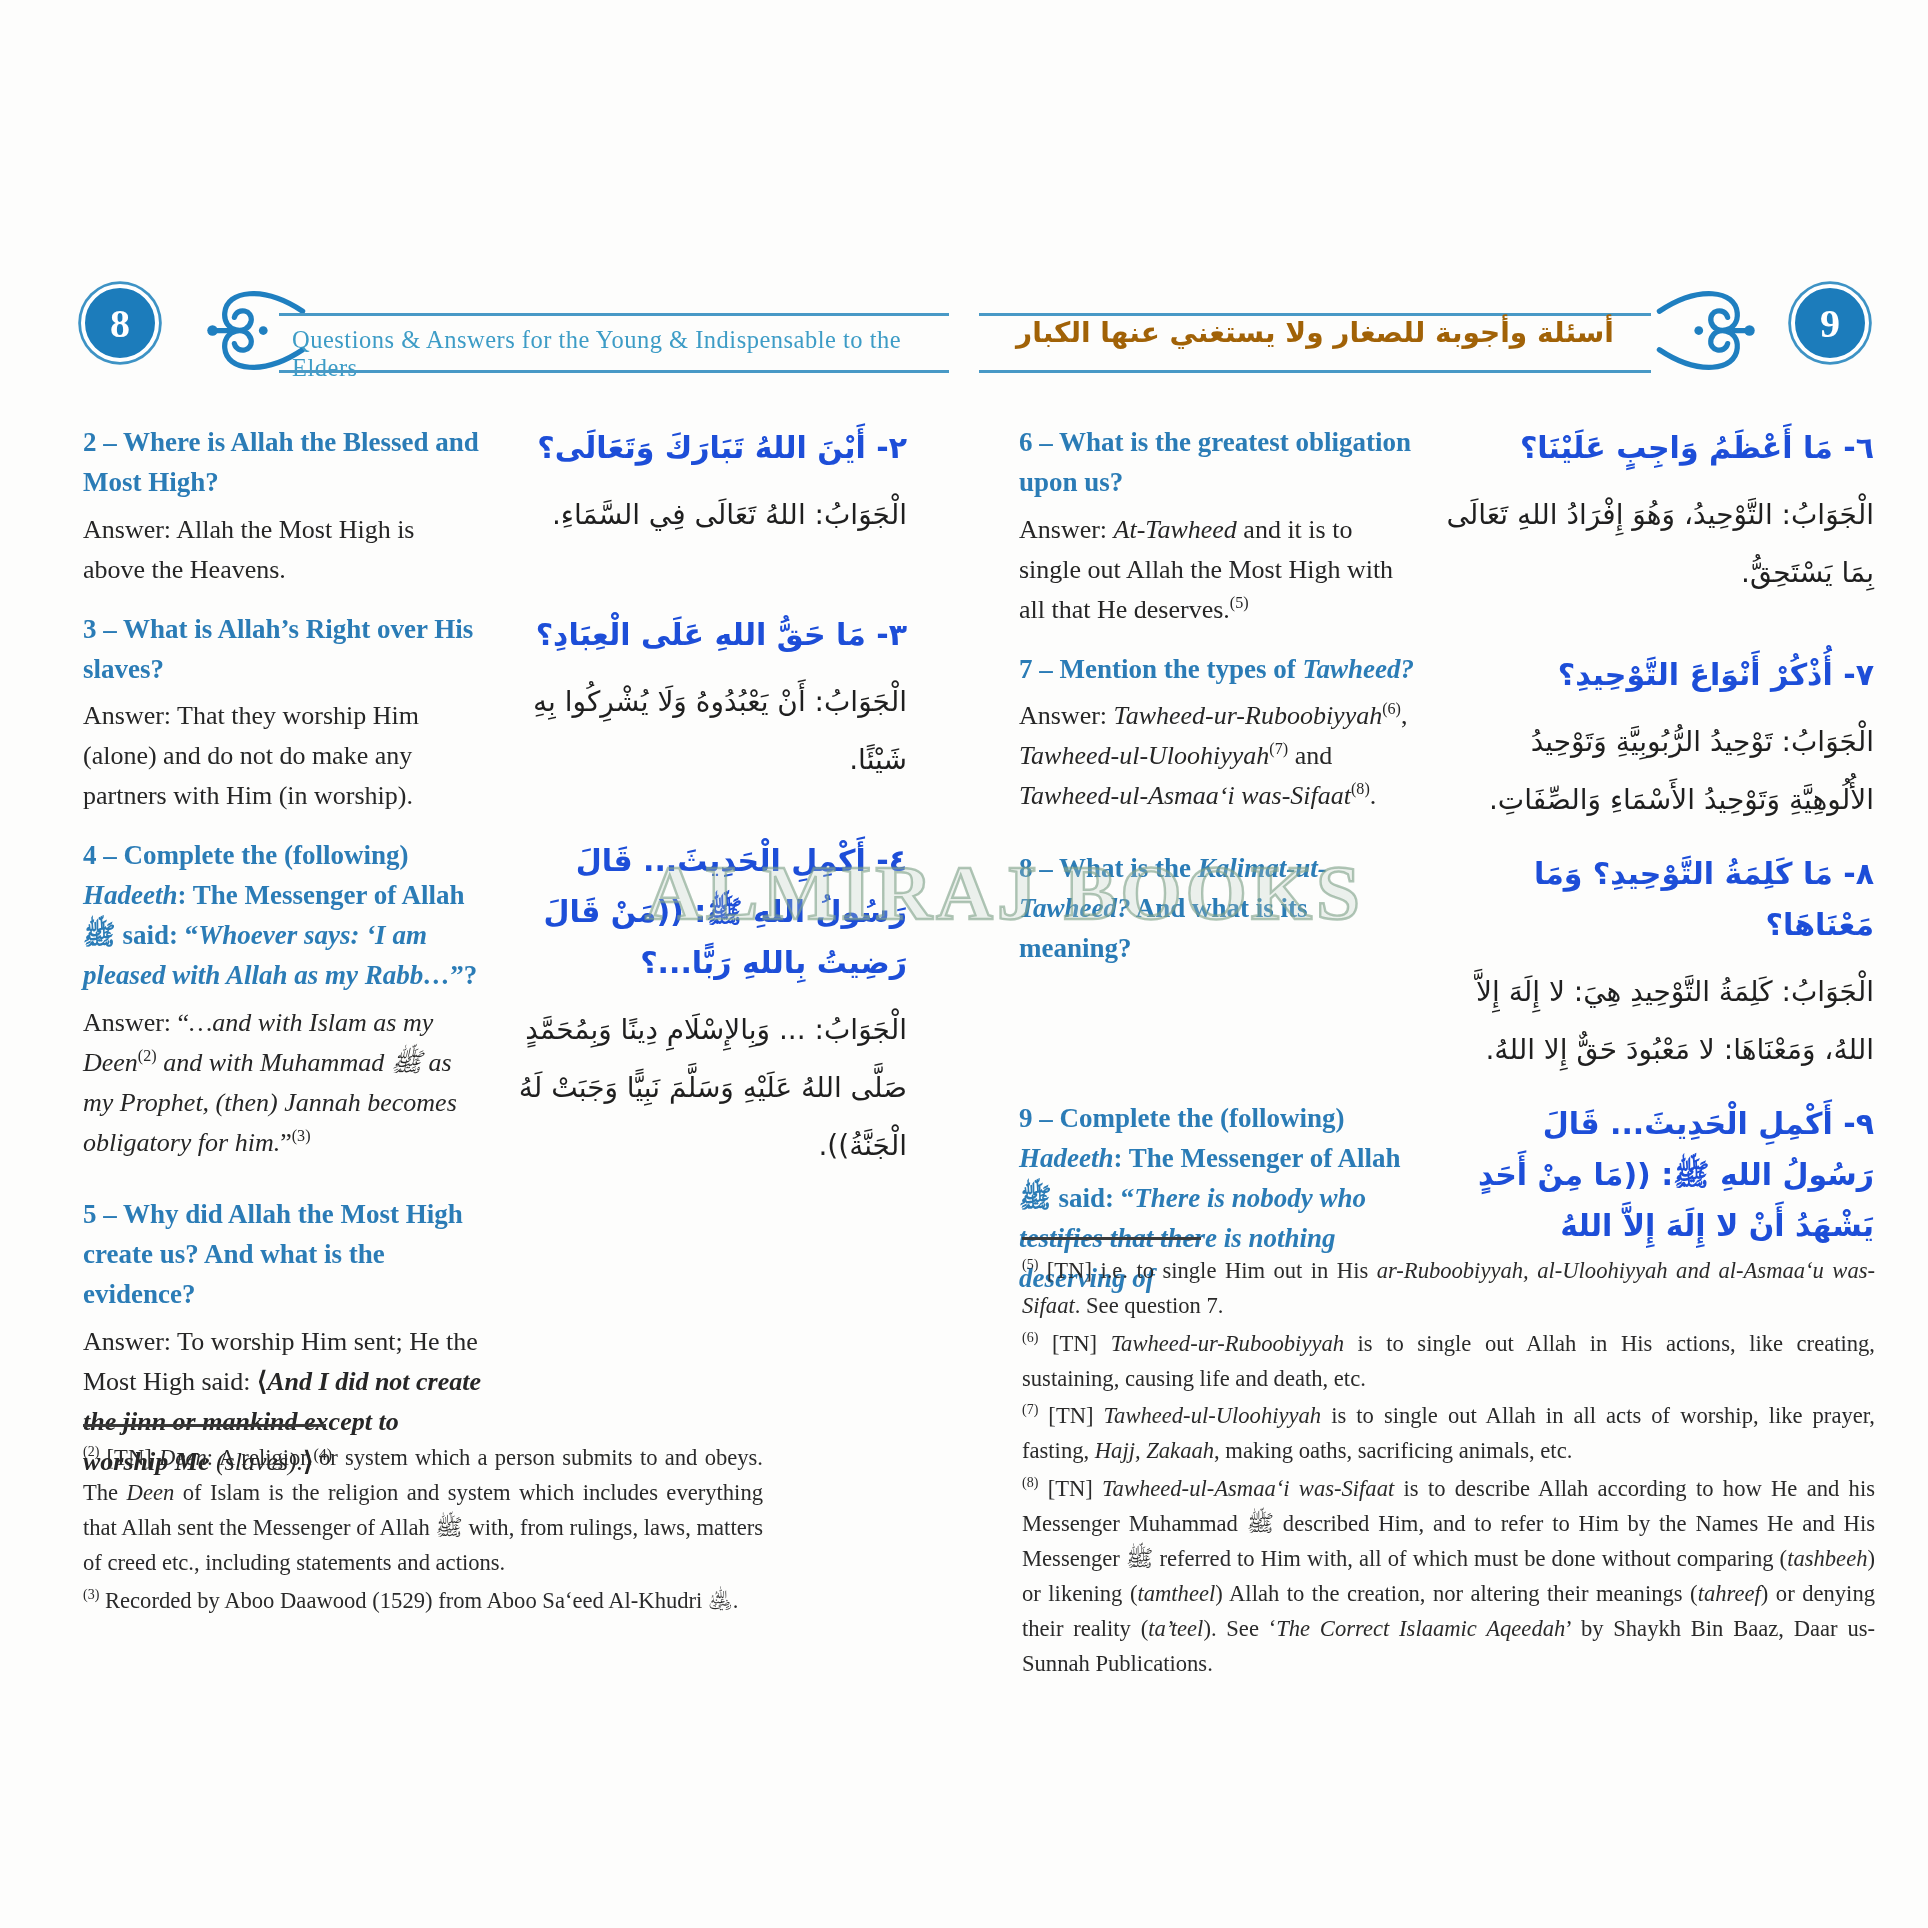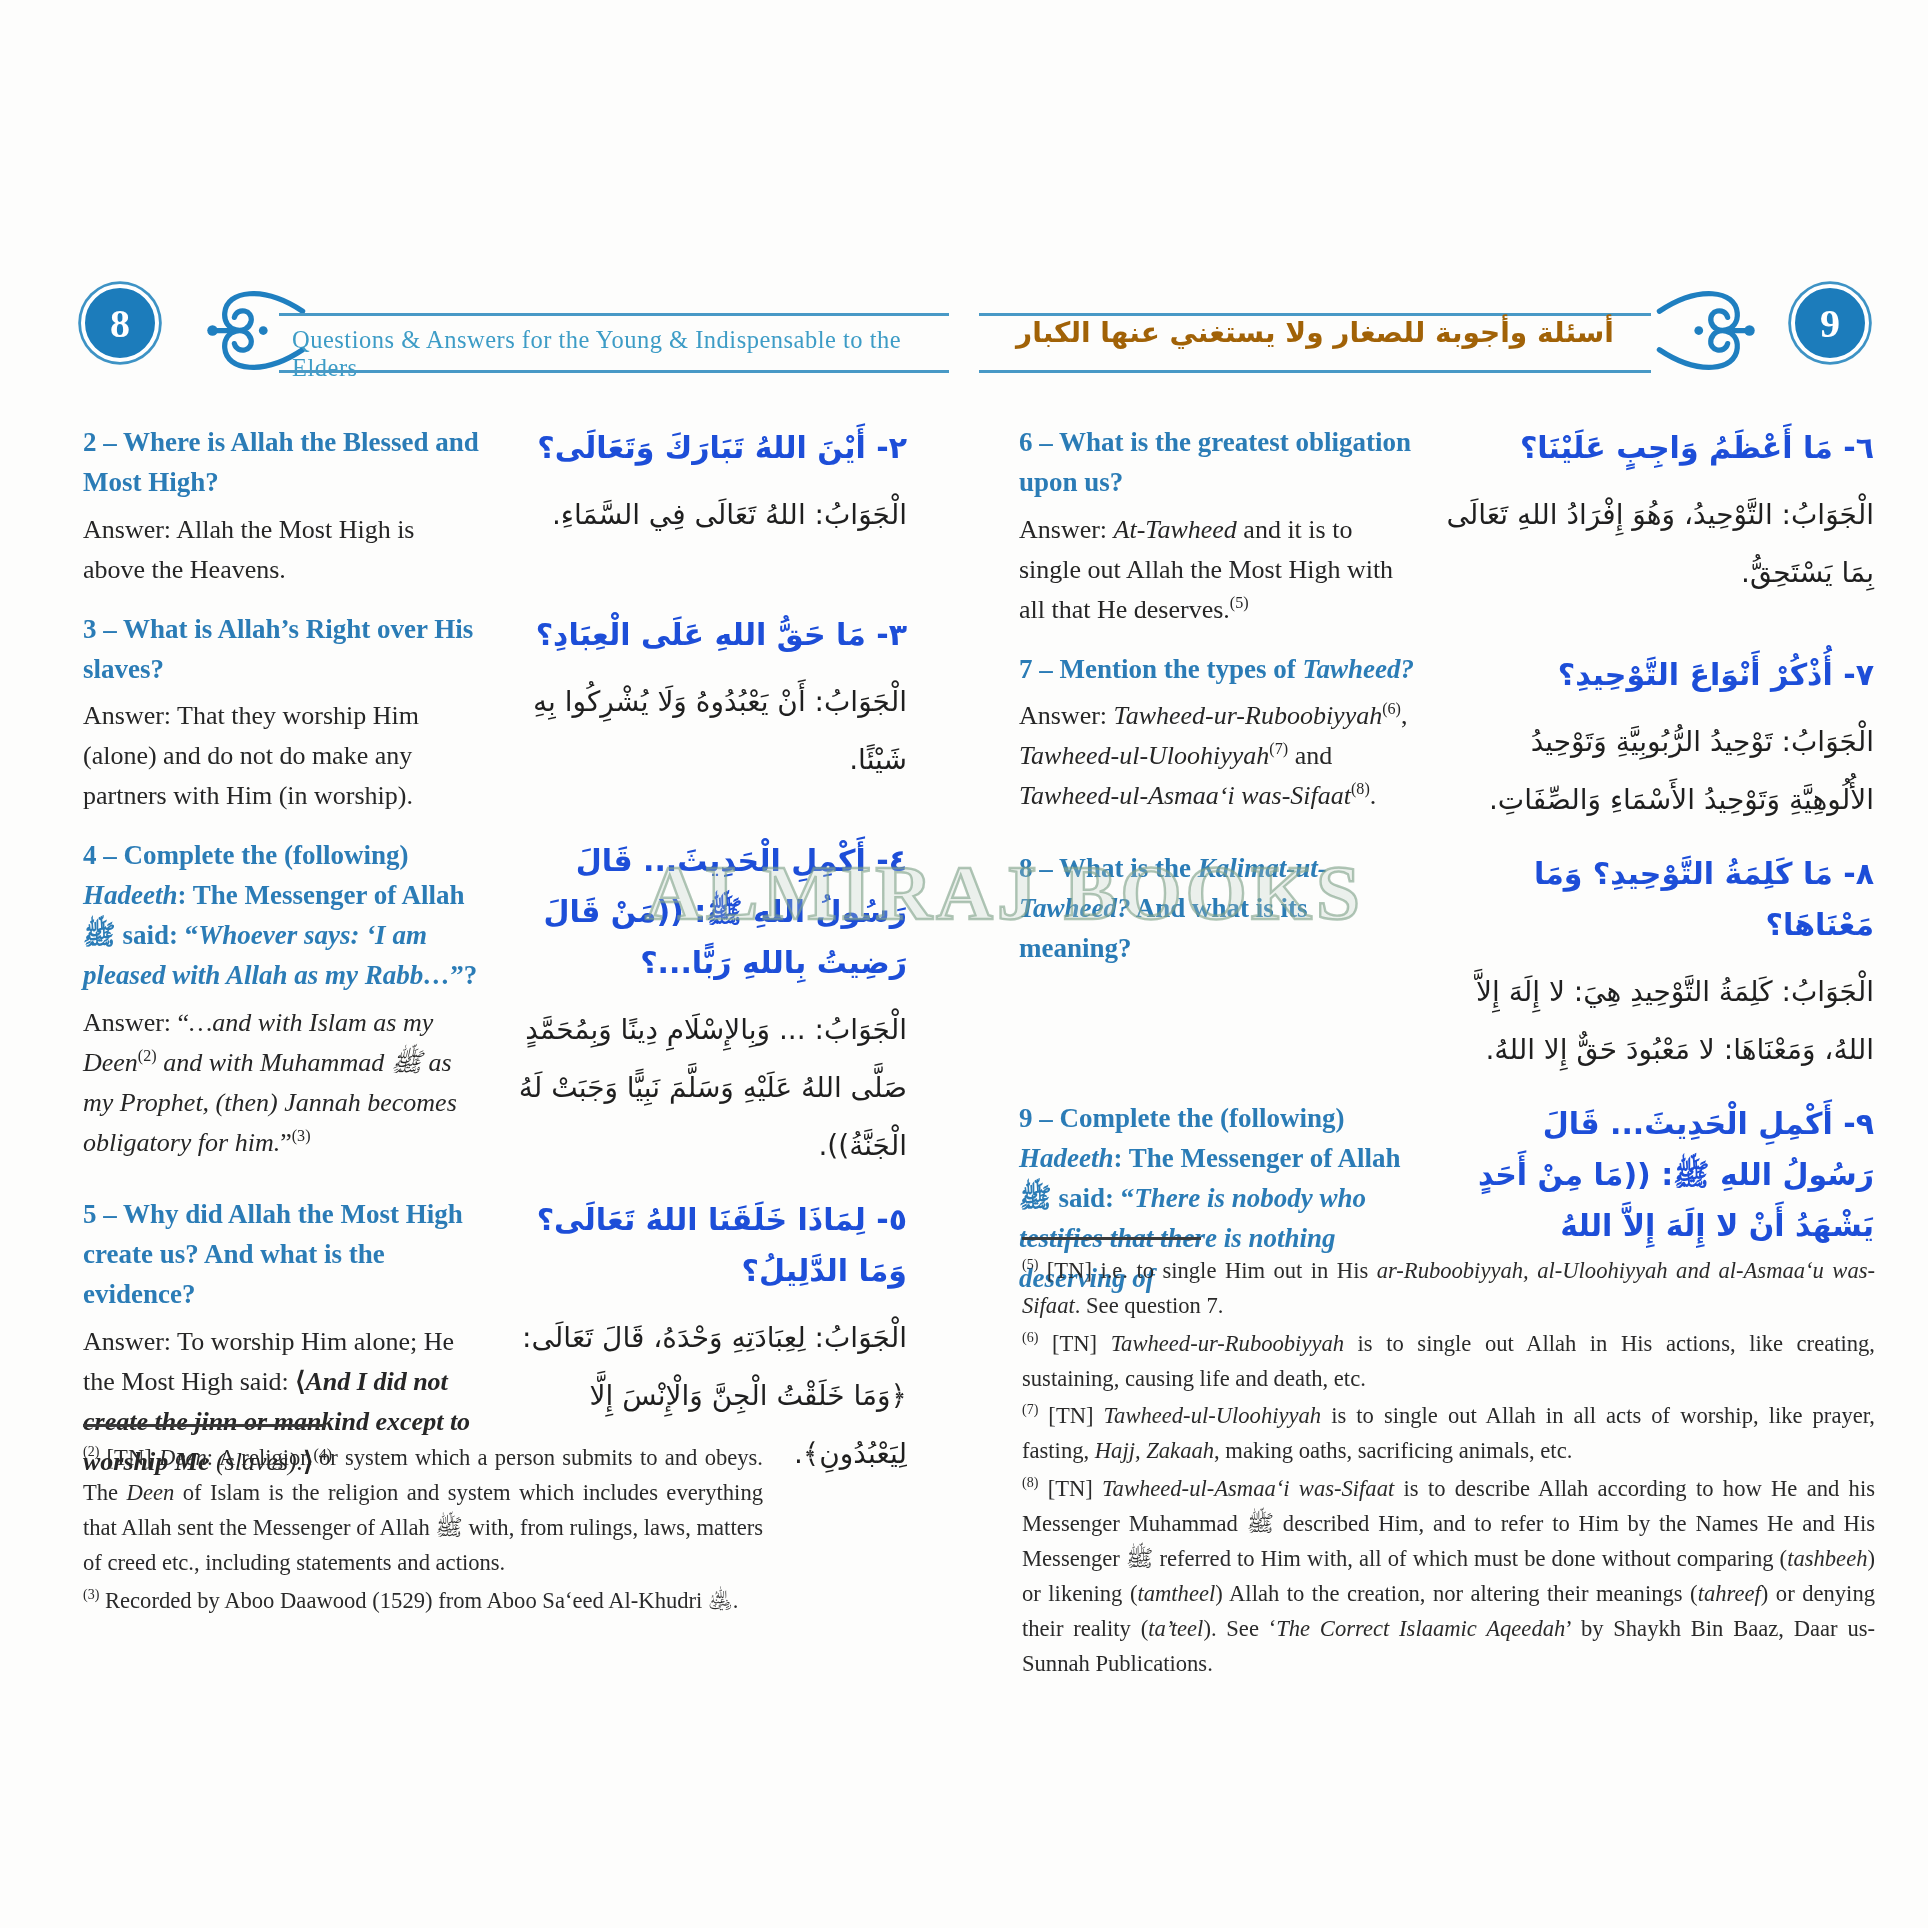--- a/index.html
+++ b/index.html
@@ -126,25 +126,21 @@
         <div class="a-body"><span>Answer: “</span><span class="seg-i">…and with Islam as my Deen</span><span class="seg-sup">(2)</span><span class="seg-i"> and with Muhammad ﷺ as my Prophet, (then) Jannah becomes obligatory for him.</span><span>”</span><span class="seg-sup">(3)</span></div>
       </div>
       <div class="cell-ar">
         <div class="q-ar">٤- أَكْمِلِ الْحَدِيثَ... قَالَ رَسُولُ اللهِ ﷺ: ((مَنْ قَالَ رَضِيتُ بِاللهِ رَبًّا...؟</div>
         <div class="a-ar">الْجَوَابُ: ... وَبِالإِسْلَامِ دِينًا وَبِمُحَمَّدٍ صَلَّى اللهُ عَلَيْهِ وَسَلَّمَ نَبِيًّا وَجَبَتْ لَهُ الْجَنَّةُ)).</div>
       </div>
     </div>
     <div class="qa-row">
       <div class="cell-en">
         <div class="q-head"><span>5 – Why did Allah the Most High create us? And what is the evidence?</span></div>
-        <div class="a-body"><span>Answer: To worship Him alone; He the Most High said: </span><span class="seg-b">⟨</span><span class="seg-bi">And I did not create the jinn or mankind except to worship Me </span><span class="seg-i">(slaves).</span><span class="seg-b">⟩</span><span class="seg-sup">(4)</span></div>
-      </div>
-      <div class="cell-ar">
-        <div class="q-ar">٥- لِمَاذَا خَلَقَنَا اللهُ تَعَالَى؟ وَمَا الدَّلِيلُ؟</div>
-        <div class="a-ar">الْجَوَابُ: لِعِبَادَتِهِ وَحْدَهُ، قَالَ تَعَالَى: ﴿وَمَا خَلَقْتُ الْجِنَّ وَالْإِنْسَ إِلَّا لِيَعْبُدُونِ﴾.</div>
+        <div class="a-body"><span>Answer: To worship Him sent; He the Most High said: </span><span class="seg-b">⟨</span><span class="seg-bi">And I did not create the jinn or mankind except to worship Me </span><span class="seg-i">(slaves).</span><span class="seg-b">⟩</span><span class="seg-sup">(4)</span></div>
       </div>
     </div>
   </div>
 
   <div class="qa-grid right">
     <div class="qa-row">
       <div class="cell-en">
         <div class="q-head"><span>6 – What is the greatest obligation upon us?</span></div>
         <div class="a-body"><span>Answer: </span><span class="seg-i">At-Tawheed</span><span> and it is to single out Allah the Most High with all that He deserves.</span><span class="seg-sup">(5)</span></div>
       </div>

